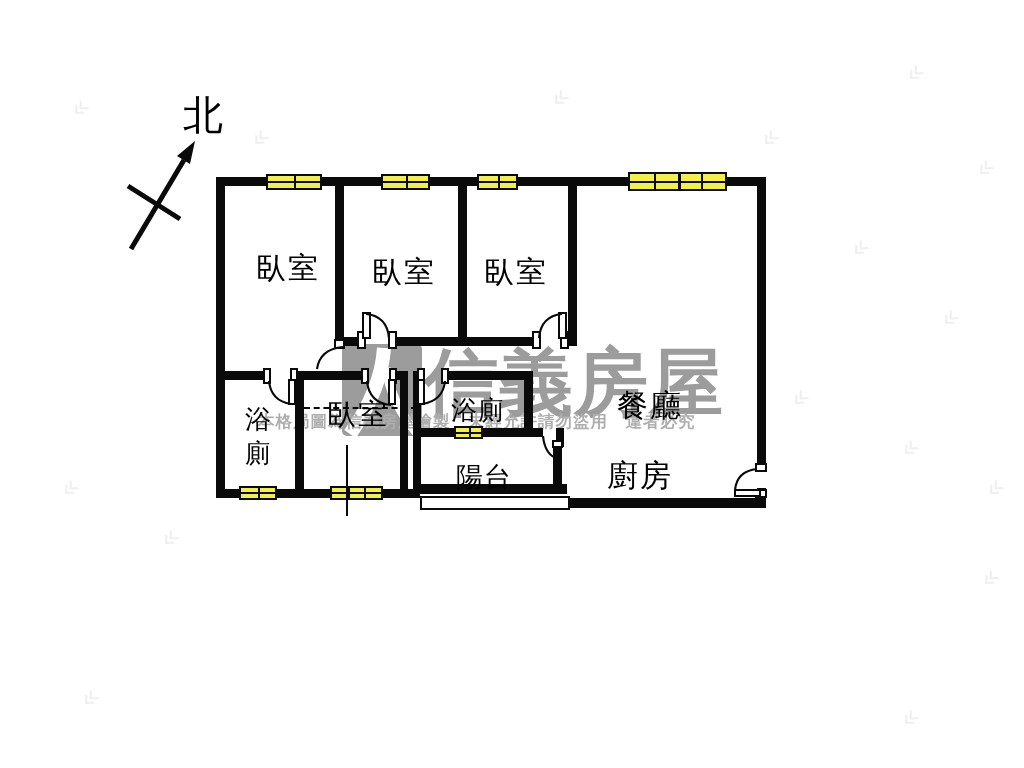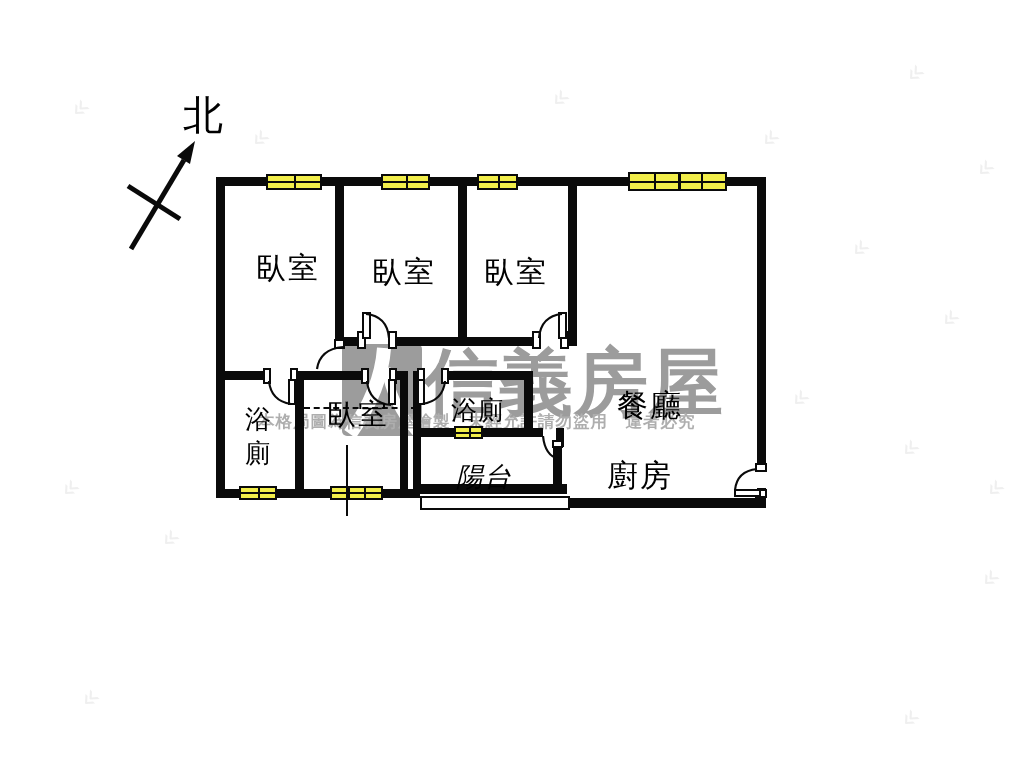--- a/index.html
+++ b/index.html
@@ -163,15 +163,15 @@
 
   <div class="lbl" style="left:183px;top:94px;font-size:40px;letter-spacing:0;">北</div>
   <div class="lbl" style="left:243px;top:251px;width:90px;">臥室</div>
   <div class="lbl" style="left:358px;top:255px;width:92px;">臥室</div>
   <div class="lbl" style="left:470px;top:255px;width:92px;">臥室</div>
   <div class="lbl-v" style="left:243px;top:403px;">浴廁</div>
   <div class="lbl" style="left:315px;top:399px;width:86px;font-size:29px;">臥室</div>
   <div class="lbl" style="left:449px;top:397px;width:58px;font-size:26px;letter-spacing:1px;">浴廁</div>
   <div class="lbl" style="left:604px;top:389px;width:92px;font-size:31px;">餐廳</div>
   <div class="lbl" style="left:594px;top:459px;width:92px;font-size:31px;">廚房</div>
-  <div class="lbl" style="left:453px;top:463px;width:62px;font-size:27px;letter-spacing:1px;font-style:italic;">陽台</div>
+  <div class="lbl" style="left:453px;top:463px;width:62px;font-size:27px;letter-spacing:1px;">陽台</div>
 
 </div>
 
 </body></html>

